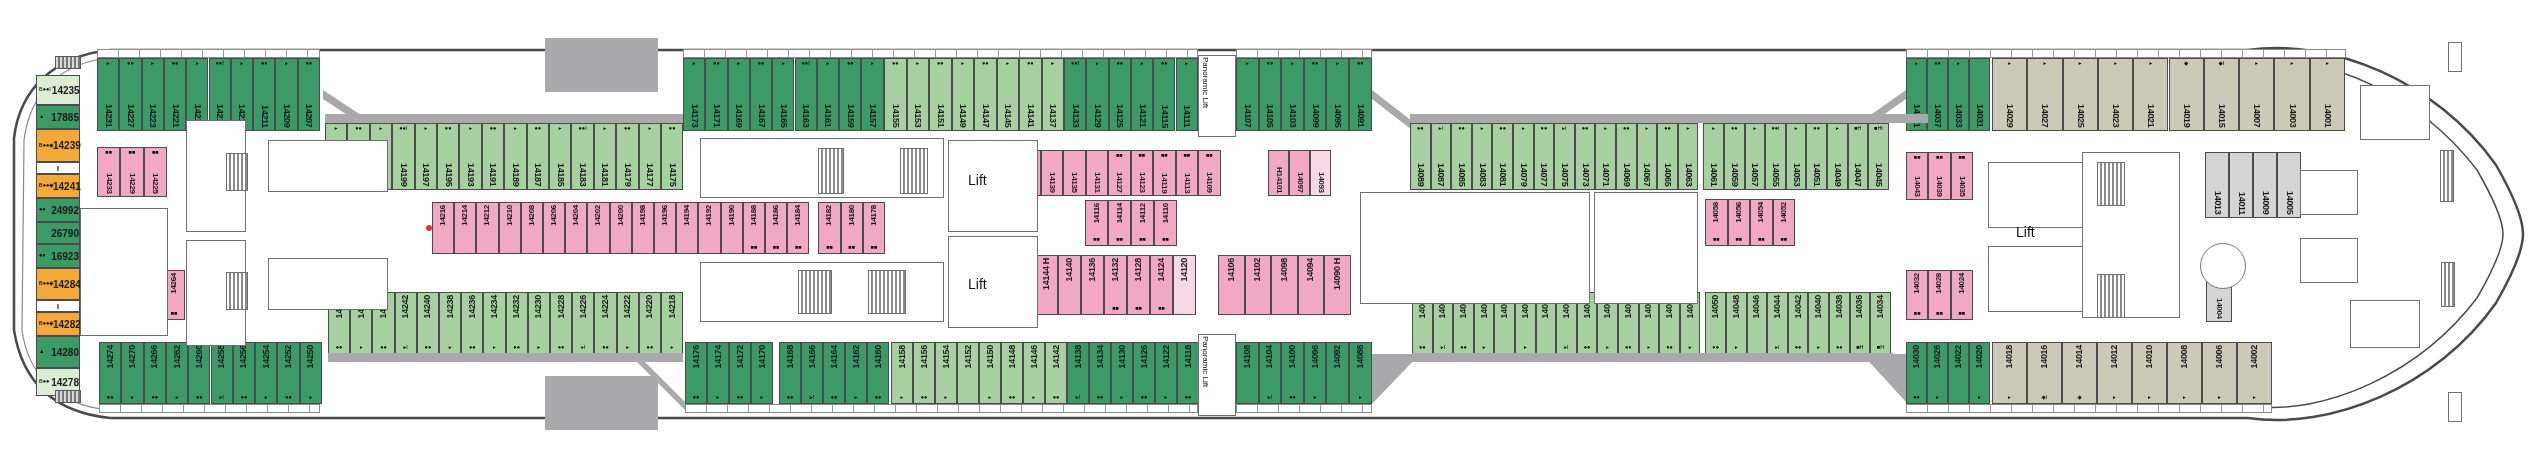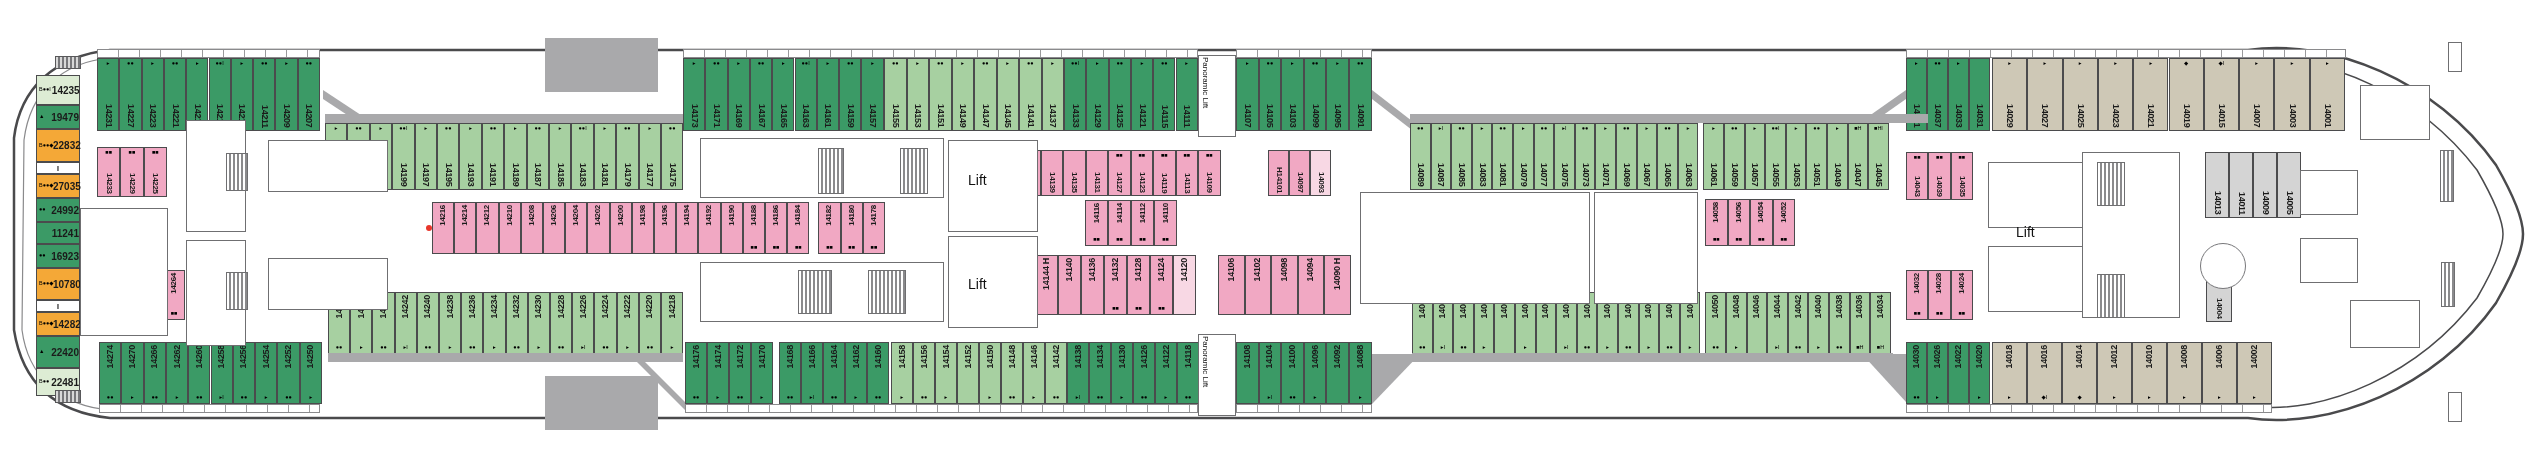--- a/index.html
+++ b/index.html
@@ -1061,59 +1061,59 @@
     <div class="cabin up sm" style="left: 2206px; top: 268px; width: 26px; height: 54px; background: rgb(212, 212, 212);">
       <span class="g"></span>
       <span class="num">14004</span>
     </div>
     <div class="lcab" style="left: 36px; top: 75px; width: 44px; height: 30px; background: rgb(221, 236, 212);">
       <span class="g">B●●I</span>
       <span class="num">14235</span>
     </div>
     <div class="lcab" style="left: 36px; top: 105px; width: 44px; height: 24px; background: rgb(59, 154, 102);">
       <span class="g">▲</span>
-      <span class="num">19479</span>
+      <span class="num">17885</span>
     </div>
     <div class="lcab" style="left: 36px; top: 129px; width: 44px; height: 33px; background: rgb(244, 168, 55);">
       <span class="g">B●●◆</span>
-      <span class="num">22832</span>
+      <span class="num">14239</span>
     </div>
     <div class="spacer" style="left: 36px; top: 162px; width: 44px; height: 12px;">I</div>
     <div class="lcab" style="left: 36px; top: 174px; width: 44px; height: 24px; background: rgb(244, 168, 55);">
       <span class="g">B●●◆</span>
-      <span class="num">27035</span>
+      <span class="num">14241</span>
     </div>
     <div class="lcab" style="left: 36px; top: 198px; width: 44px; height: 24px; background: rgb(59, 154, 102);">
       <span class="g">●●</span>
       <span class="num">24992</span>
     </div>
     <div class="lcab" style="left: 36px; top: 222px; width: 44px; height: 22px; background: rgb(59, 154, 102);">
       <span class="g"></span>
-      <span class="num">11241</span>
+      <span class="num">26790</span>
     </div>
     <div class="lcab" style="left: 36px; top: 244px; width: 44px; height: 24px; background: rgb(59, 154, 102);">
       <span class="g">●●</span>
       <span class="num">16923</span>
     </div>
     <div class="lcab" style="left: 36px; top: 268px; width: 44px; height: 32px; background: rgb(244, 168, 55);">
       <span class="g">B●●◆</span>
-      <span class="num">10780</span>
+      <span class="num">14284</span>
     </div>
     <div class="spacer" style="left: 36px; top: 300px; width: 44px; height: 12px;">I</div>
     <div class="lcab" style="left: 36px; top: 312px; width: 44px; height: 24px; background: rgb(244, 168, 55);">
       <span class="g">B●●◆</span>
       <span class="num">14282</span>
     </div>
     <div class="lcab" style="left: 36px; top: 336px; width: 44px; height: 32px; background: rgb(59, 154, 102);">
       <span class="g">▲</span>
-      <span class="num">22420</span>
+      <span class="num">14280</span>
     </div>
     <div class="lcab" style="left: 36px; top: 368px; width: 44px; height: 28px; background: rgb(221, 236, 212);">
       <span class="g">B●●</span>
-      <span class="num">22481</span>
+      <span class="num">14278</span>
     </div>
     <div class="room" style="left: 80px; top: 208px; width: 88px; height: 128px;"></div>
     <div class="room" style="left: 186px; top: 120px; width: 60px; height: 112px;"></div>
     <div class="room" style="left: 186px; top: 240px; width: 60px; height: 106px;"></div>
     <div class="room" style="left: 268px; top: 140px; width: 120px; height: 52px;"></div>
     <div class="room" style="left: 268px; top: 258px; width: 120px; height: 52px;"></div>
     <div class="room" style="left: 700px; top: 138px; width: 244px; height: 60px;"></div>
     <div class="room" style="left: 700px; top: 262px; width: 244px; height: 60px;"></div>
     <div class="room" style="left: 948px; top: 140px; width: 90px; height: 92px;"></div>
     <div class="room" style="left: 948px; top: 236px; width: 90px; height: 92px;"></div>

